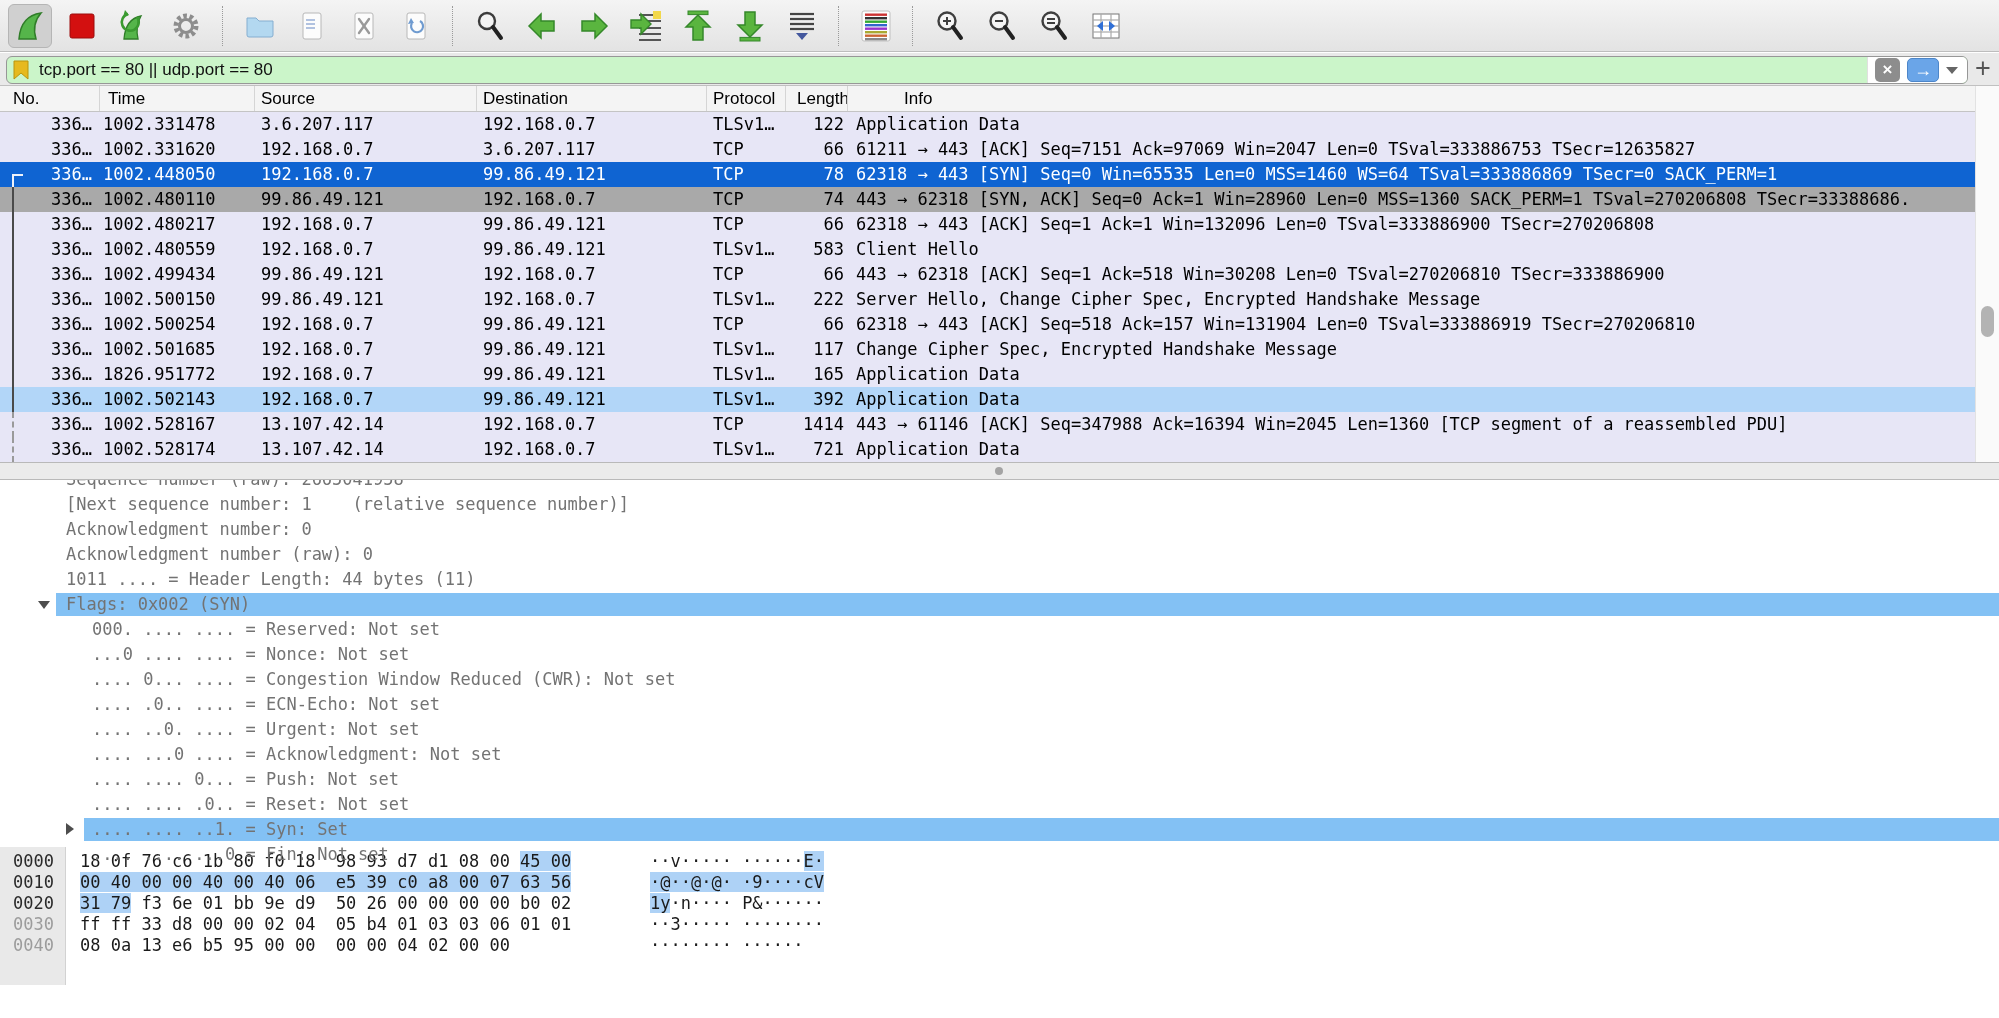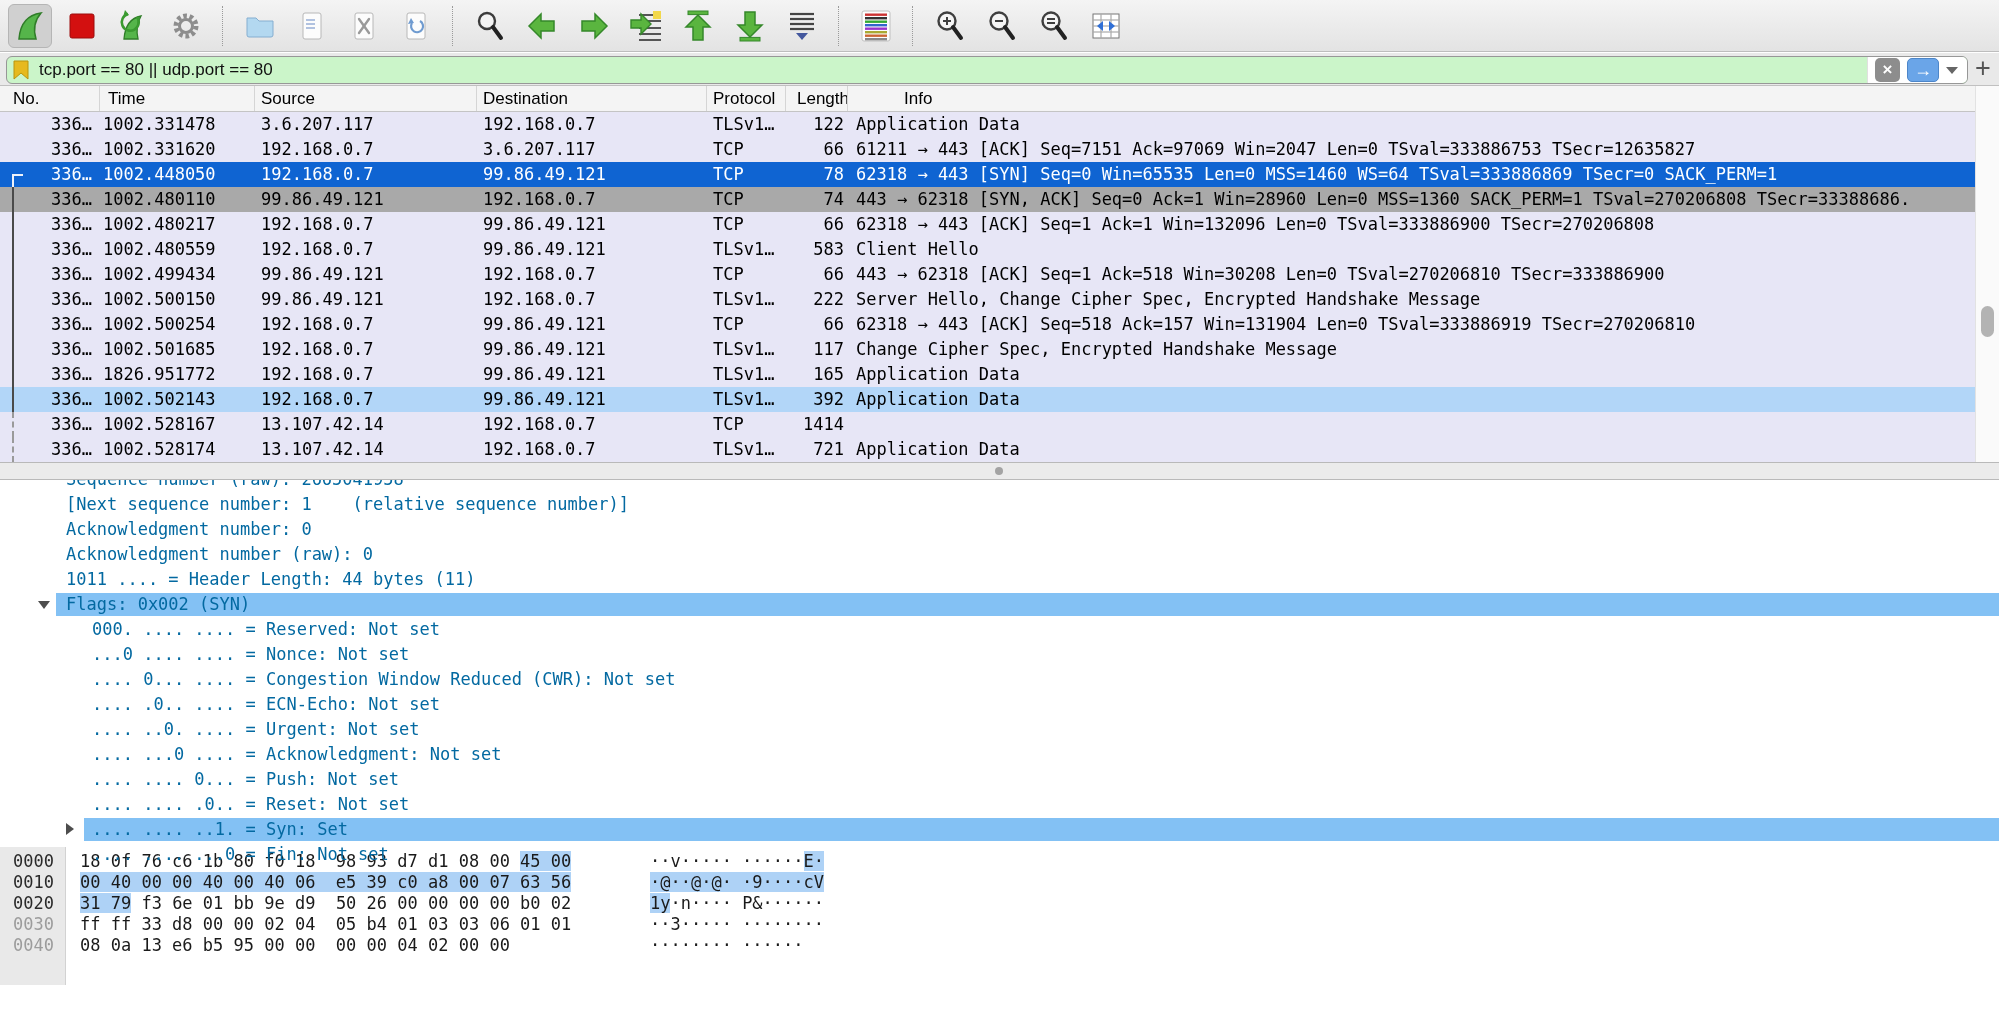--- a/index.html
+++ b/index.html
@@ -52,21 +52,21 @@
   .mk-dash{border-left:2px dashed #9a9a9a;}
   .vscroll{position:absolute;left:1975px;top:86px;width:24px;height:376px;background:#fafafa;border-left:1px solid #e2e2e2;box-sizing:border-box;}
   .vthumb{position:absolute;left:5px;top:220px;width:13px;height:31px;border-radius:7px;background:#b3b3b3;}
   
   .splitter{position:absolute;left:0;width:100%;background:#ebebeb;border-top:1px solid #b9b9b9;border-bottom:1px solid #b9b9b9;box-sizing:border-box;}
   .sp1{top:462px;height:18px;}
   .sp2{top:864px;height:16px;}
   .spdot{position:absolute;left:995px;top:50%;margin-top:-4px;width:8px;height:8px;border-radius:4px;background:#a3a3a3;}
   
   .details{position:absolute;left:0;top:480px;width:100%;height:384px;background:#fff;overflow:hidden;
-           font-family:"DejaVu Sans Mono",monospace;font-size:17px;color:#0369a1;}
+           font-family:"DejaVu Sans Mono",monospace;font-size:17px;color:#737373;}
   .drow{position:relative;height:25px;line-height:25px;white-space:pre;}
   .drow.clip{margin-top:-13px;}
   .dtext{position:relative;z-index:1;display:block;overflow:hidden;}
   .lvl2 .dtext{padding-left:66px;}
   .lvl3 .dtext{padding-left:92px;}
   .hlbar{position:absolute;top:1px;bottom:1px;right:0;background:#83c1f4;z-index:0;}
   .hl-flags{left:56px;}
   .hl-syn{left:84px;}
   .tri-down{position:absolute;z-index:2;left:38px;top:9px;width:0;height:0;
             border-left:6px solid transparent;border-right:6px solid transparent;border-top:8px solid #4d4d4d;}
@@ -395,20 +395,21 @@
         <span class="c-len">392</span>
         <span class="c-info">Application Data</span>
       </div>
     <div class="prow r-lav">
         <span class="c-no"><i class="mk mk-dash"></i><span>336…</span></span>
         <span class="c-time">1002.528167</span>
         <span class="c-src">13.107.42.14</span>
         <span class="c-dst">192.168.0.7</span>
         <span class="c-proto">TCP</span>
         <span class="c-len">1414</span>
+        <span class="c-info">443 → 61146 [ACK] Seq=347988 Ack=16394 Win=2045 Len=1360 [TCP segment of a reassembled PDU]</span>
       </div>
     <div class="prow r-lav">
         <span class="c-no"><i class="mk mk-dash"></i><span>336…</span></span>
         <span class="c-time">1002.528174</span>
         <span class="c-src">13.107.42.14</span>
         <span class="c-dst">192.168.0.7</span>
         <span class="c-proto">TLSv1…</span>
         <span class="c-len">721</span>
         <span class="c-info">Application Data</span>
       </div>

